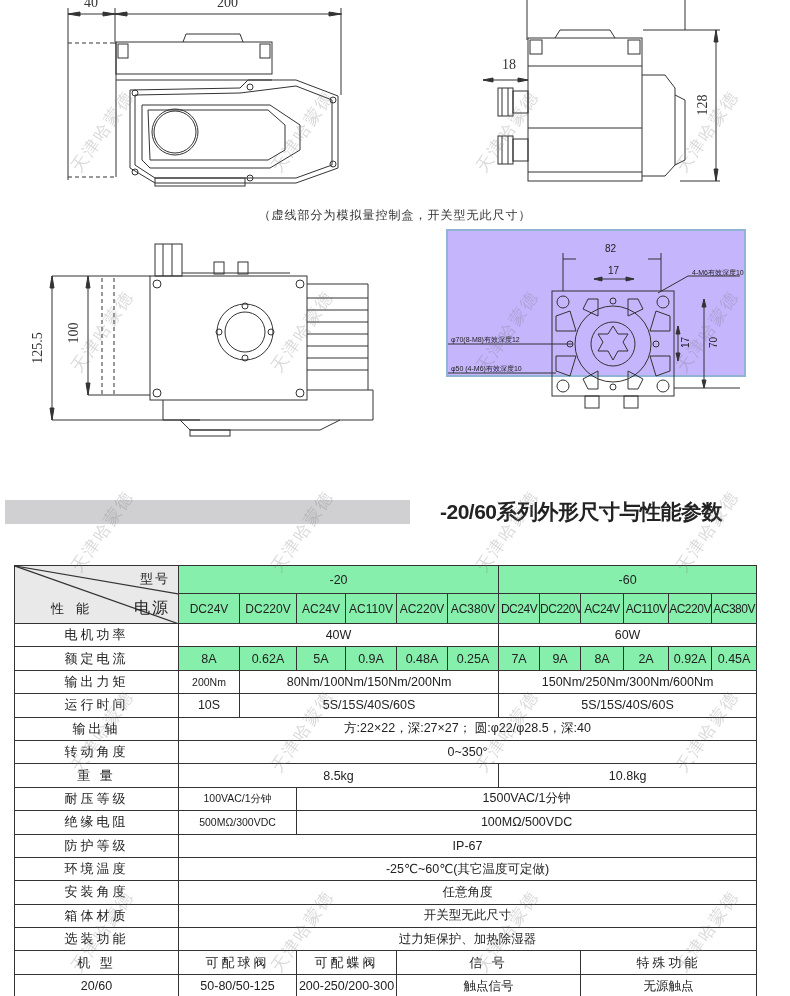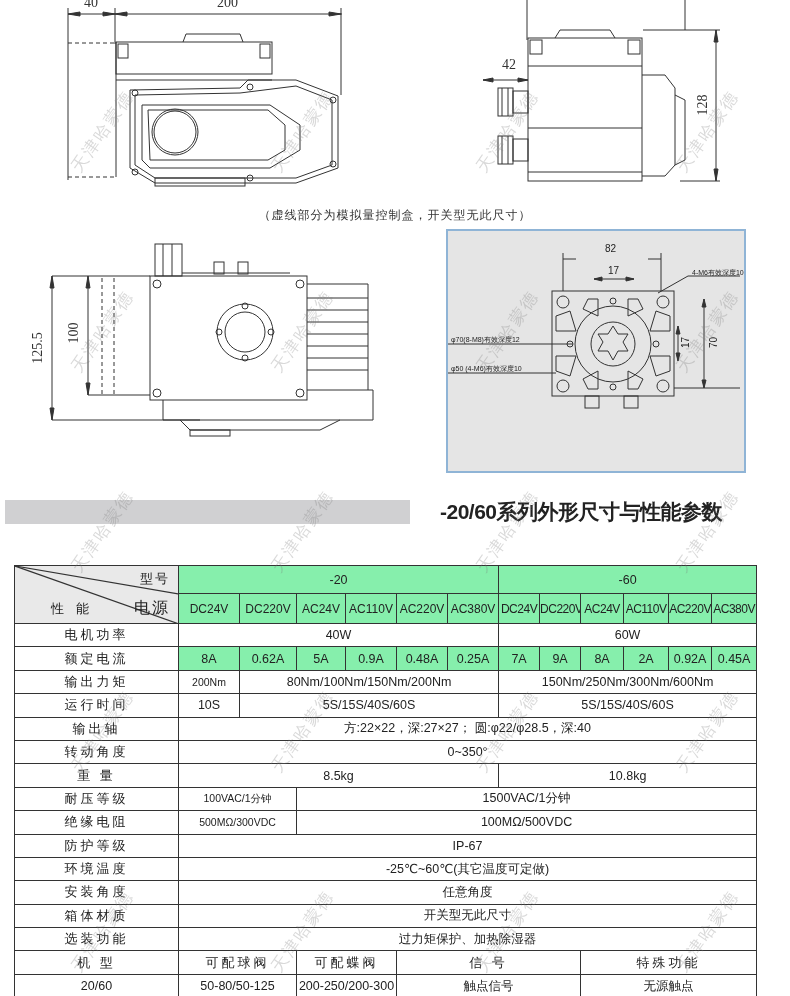--- a/index.html
+++ b/index.html
@@ -5,21 +5,21 @@
   * { box-sizing: border-box; margin: 0; padding: 0; }
   html, body { width: 790px; height: 996px; overflow: hidden; background: #ffffff; }
   body { position: relative; font-family: "Liberation Sans", "DejaVu Sans", sans-serif; color: #222; }
 
   .drawing { position: absolute; }
   .dim-text { position: absolute; font-family: "Liberation Serif", "DejaVu Serif", serif; font-size: 14px; color: #333; }
   .dim-text.v { transform: rotate(-90deg); transform-origin: center; }
 
   .caption { position: absolute; left: 0; width: 790px; top: 207px; text-align: center; font-size: 12px; color: #333; letter-spacing: 1px; }
 
-  .flange-box { position: absolute; left: 446px; top: 229px; width: 300px; height: 244px; border: 2px solid #8fb4d6; background: #e5e5e5; }
+  .flange-box { position: absolute; left: 446px; top: 229px; width: 300px; height: 148px; border: 2px solid #8fb4d6; background: #c4b5fd; }
 
   .section-bar { position: absolute; left: 5px; top: 500px; width: 405px; height: 24px; background: #d0d0d2; }
   .section-title { position: absolute; left: 440px; top: 498px; font-size: 21px; font-weight: bold; color: #222; letter-spacing: -0.5px; }
 
   .watermark { position: absolute; font-size: 17px; color: rgba(120,120,120,0.28); transform: rotate(-55deg); white-space: nowrap; pointer-events: none; letter-spacing: 2px; }
 
   
   table.spec { position: absolute; left: 14px; top: 565px; width: 742px; border-collapse: collapse; table-layout: fixed; font-size: 12.5px; }
   table.spec td { border: 1.5px solid #333; text-align: center; vertical-align: middle; height: 23.4px; padding: 0; white-space: nowrap; overflow: hidden; color: #222; }
   table.spec td.lbl { letter-spacing: 3px; font-size: 13px; margin-left: 12px; }
@@ -111,21 +111,21 @@
       <polygon points="3,80 13,78 13,82" fill="#333"></polygon>
       <polygon points="48,80 38,78 38,82" fill="#333"></polygon>
 
       <line x1="163" y1="30" x2="240" y2="30"></line>
       <line x1="200" y1="181" x2="240" y2="181"></line>
       <line x1="236" y1="30" x2="236" y2="181"></line>
       <polygon points="236,30 234,42 238,42" fill="#333"></polygon>
       <polygon points="236,181 234,169 238,169" fill="#333"></polygon>
     </g>
   </svg>
-  <span class="dim-text" style="left:22px;top:57px;">42</span>
+  <span class="dim-text" style="left:22px;top:57px;">18</span>
   <span class="dim-text v" style="left:212px;top:97px;">128</span>
 </div>
 
 <div class="caption">（虚线部分为模拟量控制盒，开关型无此尺寸）</div>
 
 <div class="drawing" style="left:0;top:240px;width:400px;height:200px;">
   <svg width="400" height="200" viewBox="0 0 400 200">
     <g fill="none" stroke="#333" stroke-width="1">
 
       <line x1="52" y1="36" x2="52" y2="180"></line>

